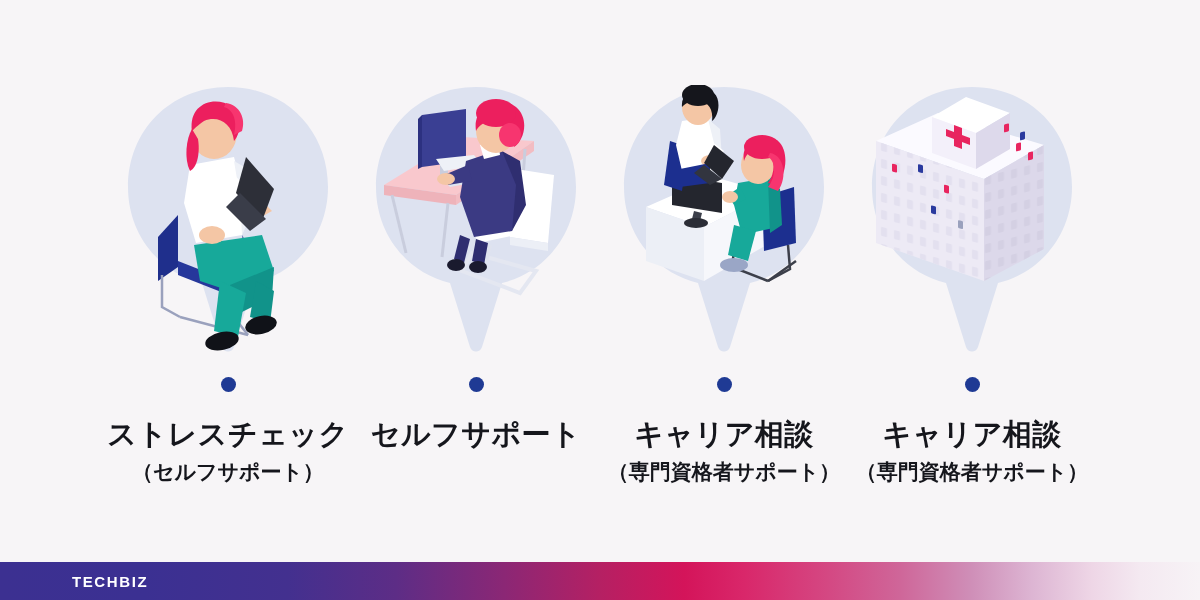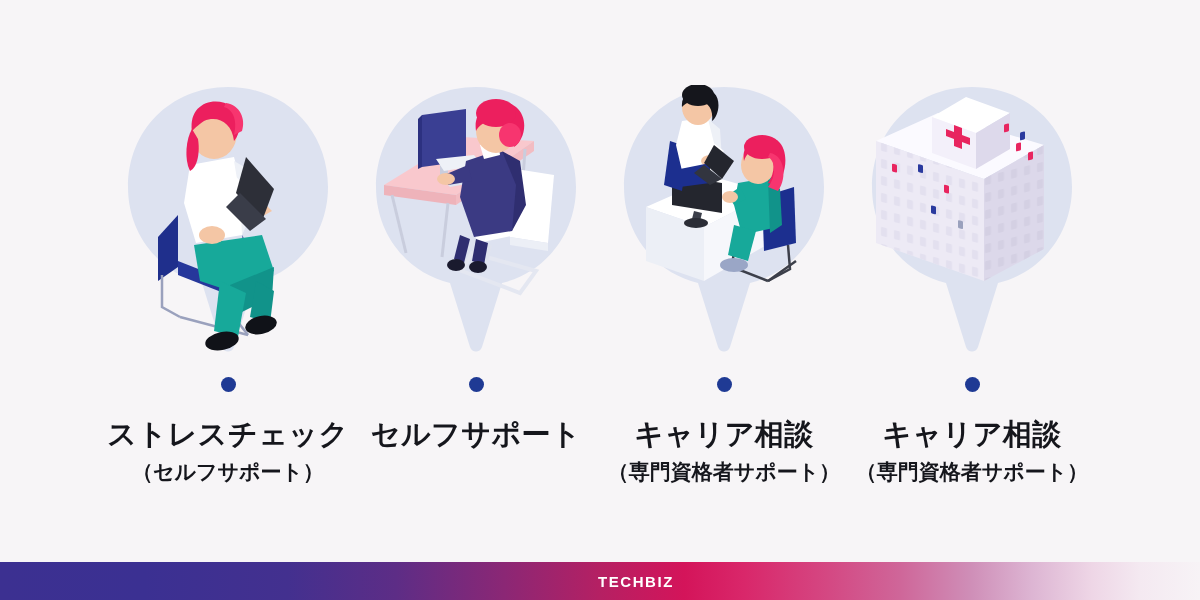--- a/index.html
+++ b/index.html
@@ -110,21 +110,20 @@
        #d9276a 62%,
        #d5437f 68%,
        #cf6699 75%,
        #cf8fb8 81%,
        #ddb5d3 86%,
        #eed6e6 91%,
        #f4e9f1 95%,
        #f7f3f6 100%);
     display: flex;
     align-items: center;
-    justify-content: center;
   }
   #footer-brand {
     margin-left: 72px;
     font-size: 15px;
     font-weight: 700;
     letter-spacing: 1.6px;
     color: #ffffff;
   }
 </style>
 </head>

